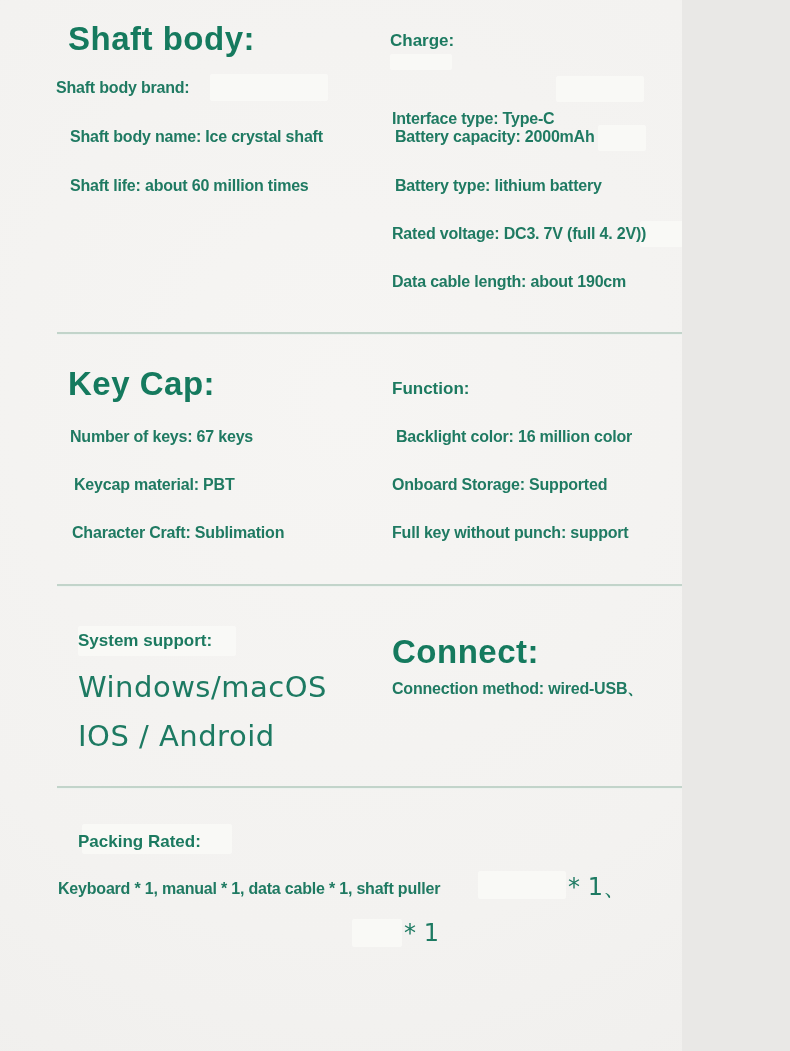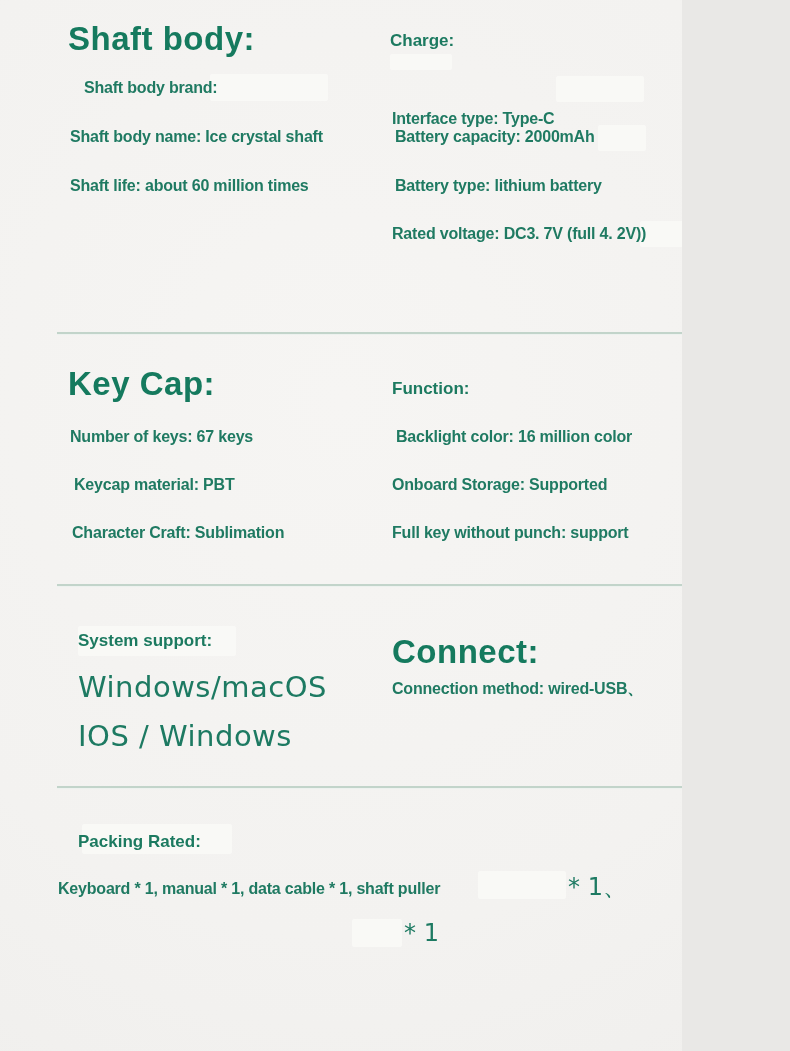--- a/index.html
+++ b/index.html
@@ -70,47 +70,48 @@
   <div class="patch" style="left:390px; top:54px;  width:62px;  height:16px;"></div>
   <div class="patch" style="left:556px; top:76px;  width:88px;  height:26px;"></div>
   <div class="patch" style="left:598px; top:125px; width:48px;  height:26px;"></div>
   <div class="patch" style="left:640px; top:221px; width:96px;  height:26px;"></div>
   <div class="patch" style="left:78px;  top:626px; width:158px; height:30px;"></div>
   <div class="patch" style="left:82px;  top:824px; width:150px; height:30px;"></div>
   <div class="patch" style="left:478px; top:871px; width:88px;  height:28px;"></div>
   <div class="patch" style="left:352px; top:919px; width:50px;  height:28px;"></div>
 
   <div class="abs h-big" style="left:68px;  top:20px;">Shaft body:</div>
-  <div class="abs row" style="left:84px;  top:79px;">Shaft body brand:</div>
+  <div class="abs row" style="left:56px;  top:79px;">Shaft body brand:</div>
   <div class="abs row" style="left:70px;  top:128px;">Shaft body name: Ice crystal shaft</div>
   <div class="abs row" style="left:70px;  top:177px;">Shaft life: about 60 million times</div>
 
   <div class="abs h-small" style="left:390px; top:31px;">Charge:</div>
   <div class="abs row" style="left:392px; top:80px;margin-top:30px;">Interface type: Type-C</div>
   <div class="abs row" style="left:395px; top:128px;">Battery capacity: 2000mAh</div>
   <div class="abs row" style="left:395px; top:177px;">Battery type: lithium battery</div>
   <div class="abs row" style="left:392px; top:225px;">Rated voltage: DC3. 7V (full 4. 2V))</div>
+  <div class="abs row" style="left:392px; top:273px;">Data cable length: about 190cm</div>
 
   <div class="divider" style="top:332px;"></div>
 
   <div class="abs h-big" style="left:68px;  top:365px;">Key Cap:</div>
   <div class="abs row" style="left:70px;  top:428px;">Number of keys: 67 keys</div>
   <div class="abs row" style="left:74px;  top:476px;">Keycap material: PBT</div>
   <div class="abs row" style="left:72px;  top:524px;">Character Craft: Sublimation</div>
 
   <div class="abs h-small" style="left:392px; top:379px;">Function:</div>
   <div class="abs row" style="left:396px; top:428px;">Backlight color: 16 million color</div>
   <div class="abs row" style="left:392px; top:476px;">Onboard Storage: Supported</div>
   <div class="abs row" style="left:392px; top:524px;">Full key without punch: support</div>
 
   <div class="divider" style="top:584px;"></div>
 
   <div class="abs h-small" style="left:78px;  top:631px;">System support:</div>
   <div class="abs sys-big" style="left:78px;  top:670px;">Windows/macOS</div>
-  <div class="abs sys-big" style="left:78px;  top:719px;">IOS / Windows</div>
+  <div class="abs sys-big" style="left:78px;  top:719px;">IOS / Android</div>
 
   <div class="abs h-big" style="left:392px; top:633px;">Connect:</div>
   <div class="abs row" style="left:392px; top:679px;">Connection method: wired-USB、</div>
 
   <div class="divider" style="top:786px;"></div>
 
   <div class="abs h-small" style="left:78px;  top:832px;">Packing Rated:</div>
   <div class="abs row" style="left:58px;  top:880px;">Keyboard * 1, manual * 1, data cable * 1, shaft puller</div>
   <div class="abs qty-big" style="left:568px; top:871px;">* 1、</div>
   <div class="abs qty-big" style="left:404px; top:919px;">* 1</div>

